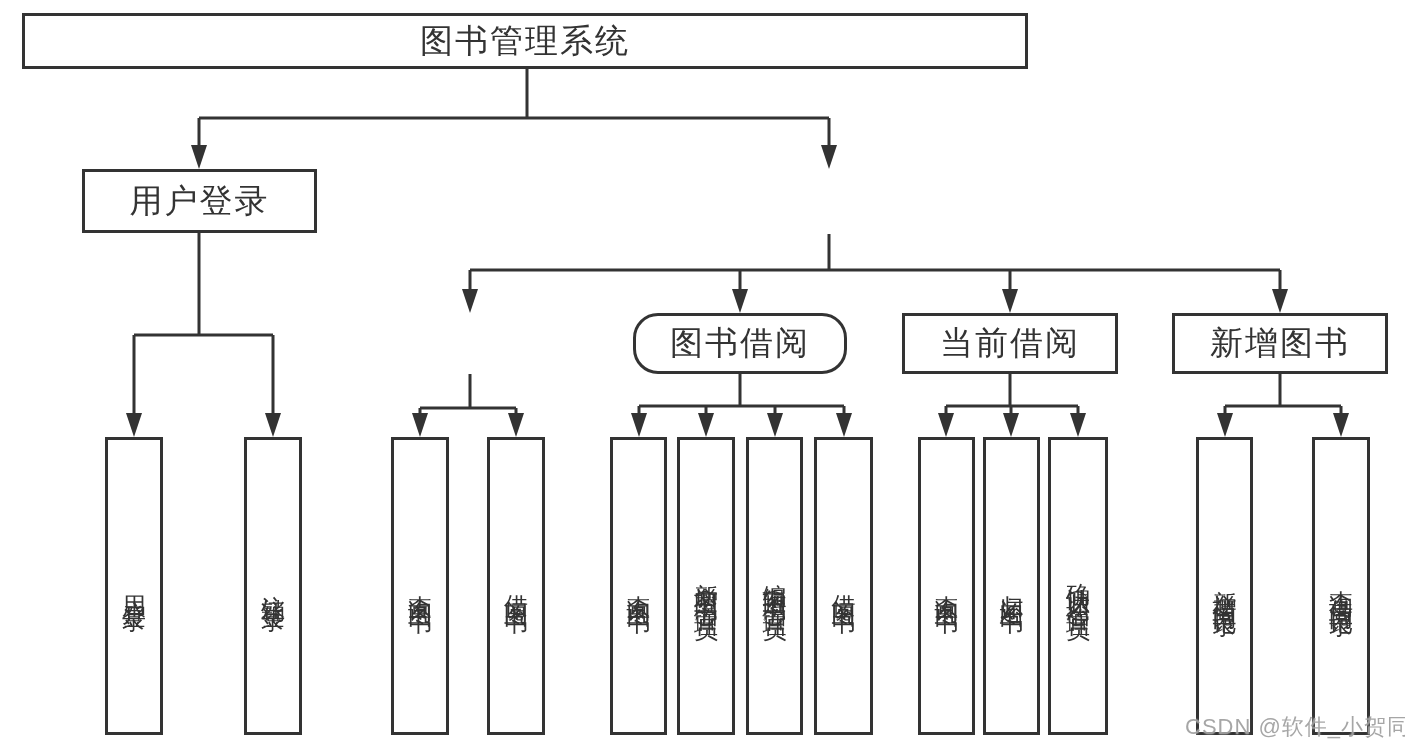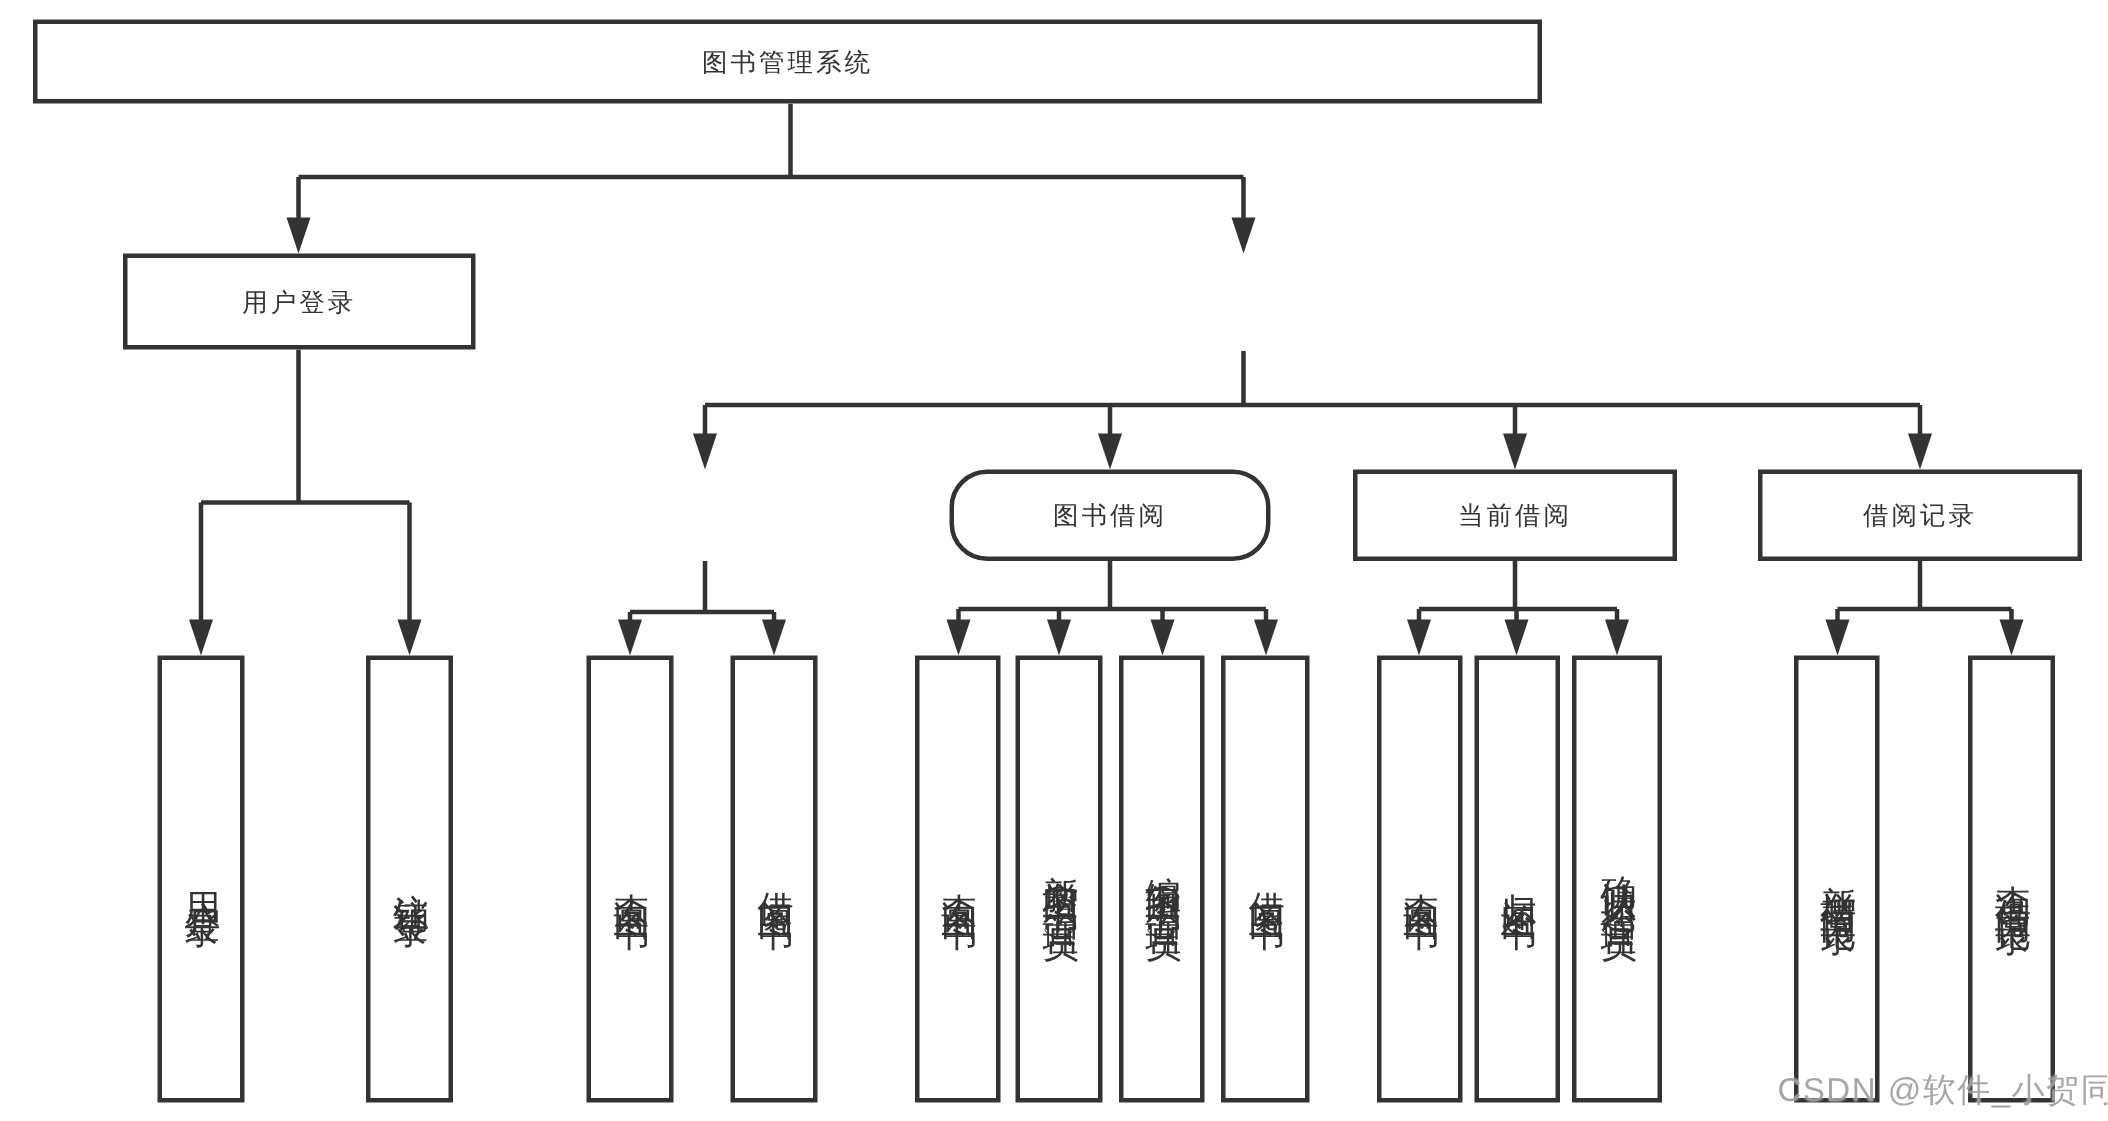--- a/index.html
+++ b/index.html
@@ -11,21 +11,21 @@
     overflow:hidden;
   }
   #connectors{position:absolute;left:0;top:0;width:1405px;height:747px;}
   .node{
     position:absolute;
     box-sizing:border-box;
     border:3px solid #333333;
     background:#ffffff;
     display:flex;align-items:center;justify-content:center;
     color:#333333;
-    font-size:17px;
+    font-size:33px;
     letter-spacing:2px;
     text-align:center;
     white-space:nowrap;
     z-index:2;
   }
   .vnode{
     position:absolute;
     box-sizing:border-box;
     border:3px solid #333333;
     background:#ffffff;
@@ -90,21 +90,21 @@
       <polygon points="1341,437 1333,413 1349,413"></polygon>
     </g>
   </svg>
 
   <div class="node" style="left:22px;top:13px;width:1006px;height:56px;">图书管理系统</div>
 
   <div class="node" style="left:82px;top:169px;width:235px;height:64px;">用户登录</div>
 
   <div class="node" style="left:633px;top:313px;width:214px;height:61px;border-radius:25px;">图书借阅</div>
   <div class="node" style="left:902px;top:313px;width:216px;height:61px;text-align:center;">当前借阅</div>
-  <div class="node" style="left:1172px;top:313px;width:216px;height:61px;">借阅记录</div>
+  <div class="node" style="left:1172px;top:313px;width:216px;height:61px;">新增图书</div>
 
   <div class="vnode" style="left:105px;">
     <span class="vtext">用户登录</span>
   </div>
   <div class="vnode" style="left:244px;">
     <span class="vtext">注销登录</span>
   </div>
 
   <div class="vnode" style="left:391px;">
     <span class="vtext">查询图书</span>

